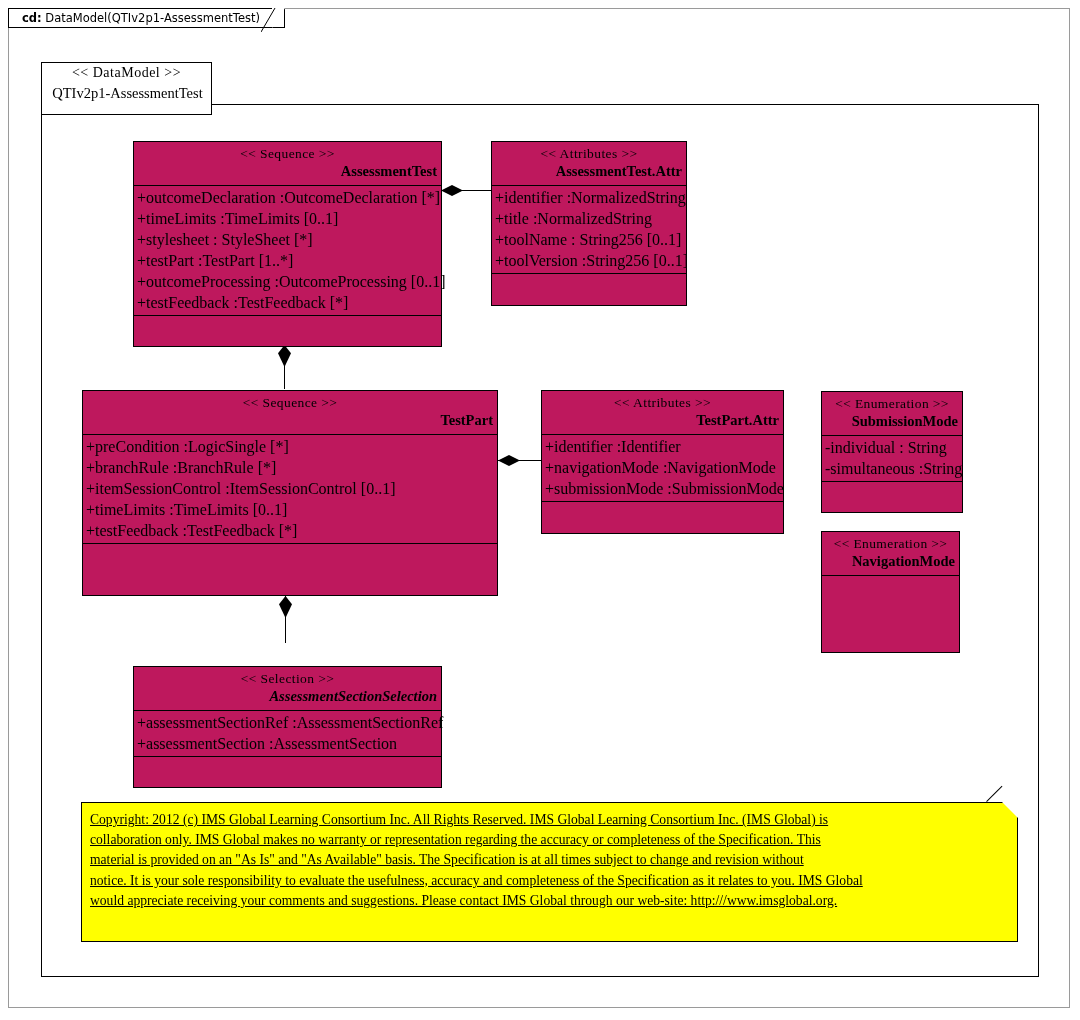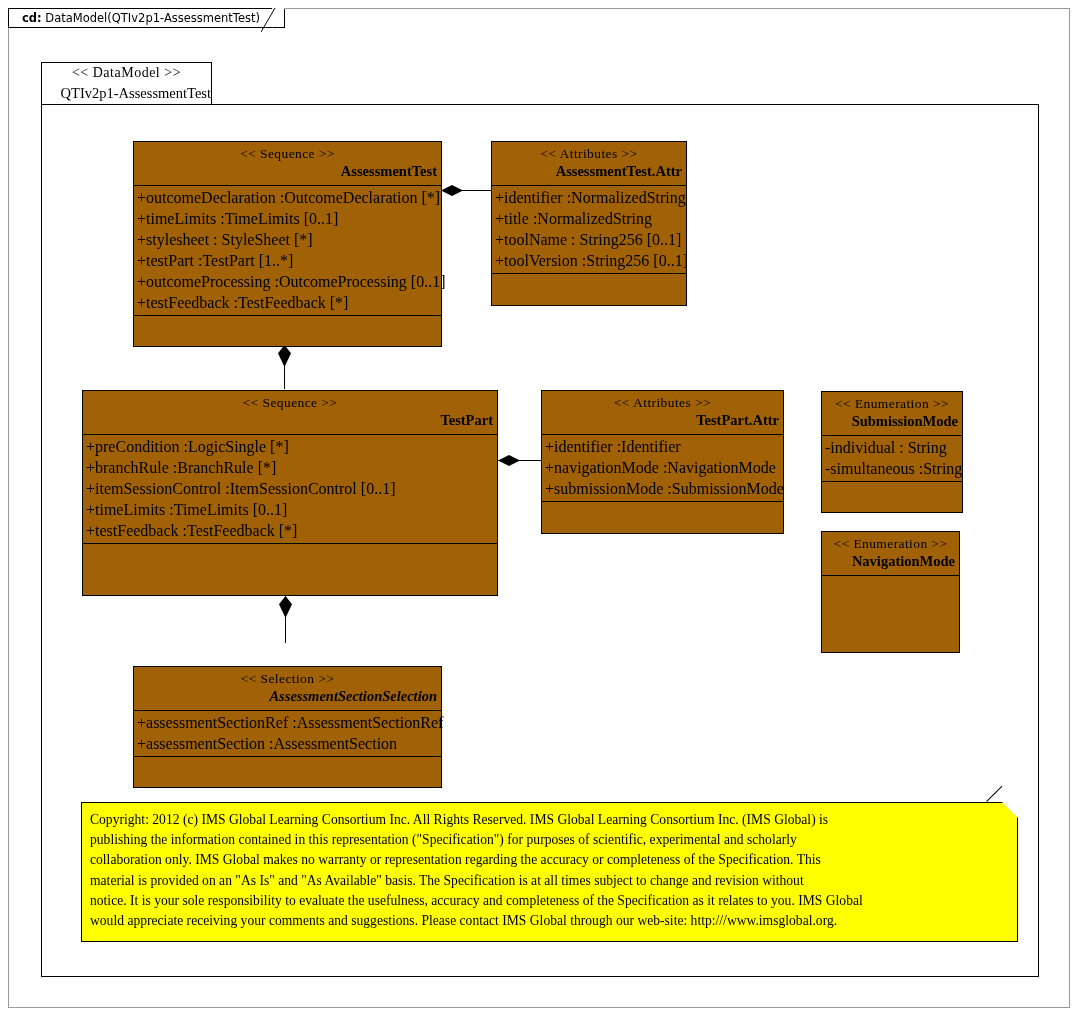--- a/index.html
+++ b/index.html
@@ -15,48 +15,48 @@
       padding:2px 24px 2px 13px;font-size:11.5px;line-height:15px;white-space:nowrap;
       font-family:"DejaVu Sans","Liberation Sans",sans-serif;}
   #frame-tab .kw{font-weight:bold;}
   #frame-tab-corner{position:absolute;right:-1px;top:-1px;width:0;height:0;
       border-top:20px solid #fff;border-right:13px solid transparent;}
   #frame-tab-diag{position:absolute;right:-1px;top:-1px;width:24px;height:29px;overflow:hidden;}
 
   
   #package-frame{position:absolute;left:41px;top:104px;width:998px;height:873px;
       border:1px solid #000;box-sizing:border-box;background:#fff;}
-  #package-tab{position:absolute;left:41px;top:62px;width:171px;height:43px;
+  #package-tab{position:absolute;left:41px;top:62px;width:171px;height:53px;
       border:1px solid #000;box-sizing:border-box;background:#fff;}
   #package-tab .stereo{text-align:center;font-size:14px;line-height:20px;letter-spacing:.5px;}
-  #package-tab .pname{text-align:right;font-size:14.5px;line-height:21px;padding-left:2px;}
+  #package-tab .pname{text-align:center;font-size:14.5px;line-height:21px;padding-left:2px;}
 
   
-  .uml{position:absolute;border:1px solid #000;background:#a16207;box-sizing:border-box;}
+  .uml{position:absolute;border:1px solid #000;background:#be185d;box-sizing:border-box;}
   .uml .hdr{padding:3px 4px 4px 4px;border-bottom:1px solid #000;}
   .uml .stereo{text-align:center;font-size:13.5px;line-height:17px;letter-spacing:.4px;}
   .uml .cname{text-align:right;font-size:14.5px;line-height:19px;font-weight:bold;}
   .uml .cname.italic{font-style:italic;}
   .uml .attrs{border-bottom:1px solid #000;padding:1px 2px 2px 3px;}
   .uml .attrs div{font-size:16px;line-height:21px;white-space:nowrap;}
   .uml .attrs div .it{font-style:italic;}
   .uml .ops{height:20px;}
 
   
   .line-h{position:absolute;height:0;border-top:1px solid #000;}
   .line-v{position:absolute;width:0;border-left:1px solid #000;}
   .diamond-h{position:absolute;width:22px;height:11px;background:#000;
       clip-path:polygon(0% 50%,50% 0%,100% 50%,50% 100%);}
   .diamond-up{position:absolute;width:13px;height:22px;background:#000;
       clip-path:polygon(50% 0%,100% 38%,50% 100%,0% 38%);}
 
   
   #note{position:absolute;left:81px;top:802px;width:937px;height:140px;
       background:#ffff00;border:1px solid #000;box-sizing:border-box;
-      padding:7px 10px 0 8px;}
+      padding:7px 10px 0 8px;text-decoration:underline;}
   #note .nline{font-size:13.6px;line-height:20.2px;white-space:nowrap;}
   #note-fold{position:absolute;right:-1px;top:-1px;width:0;height:0;
       border-top:16px solid #fff;border-left:16px solid transparent;}
   #note-fold-b{position:absolute;right:-1px;top:-1px;width:22px;height:22px;
       border-left:1px solid #000;transform:rotate(45deg);transform-origin:top right;}
 </style>
 </head>
 <body>
 
 <div id="diagram-frame"></div>
@@ -173,20 +173,19 @@
   </div>
   <div class="attrs">
     <div>+assessmentSectionRef  :AssessmentSectionRef</div>
     <div>+assessmentSection  :AssessmentSection</div>
   </div>
   <div class="ops"></div>
 </div>
 
 <div id="note">
   <div class="nline">Copyright: 2012 (c) IMS Global Learning Consortium Inc.  All Rights Reserved.  IMS Global Learning Consortium Inc. (IMS Global) is</div>
-  <div class="nline">publishing the information contained in this representation ("Specification") for purposes of scientific, experimental and scholarly</div>
   <div class="nline">collaboration only.  IMS Global makes no warranty or representation regarding the accuracy or completeness of the Specification.  This</div>
   <div class="nline">material is provided on an "As Is" and "As Available" basis.  The Specification is at all times subject to change and revision without</div>
   <div class="nline">notice.  It is your sole responsibility to evaluate the usefulness, accuracy and completeness of the Specification as it relates to you.  IMS Global</div>
   <div class="nline">would appreciate receiving your comments and suggestions.  Please contact IMS Global through our web-site: http:///www.imsglobal.org.</div>
   <span id="note-fold"></span>
   <span id="note-fold-b"></span>
 </div>
 
 </body></html>

